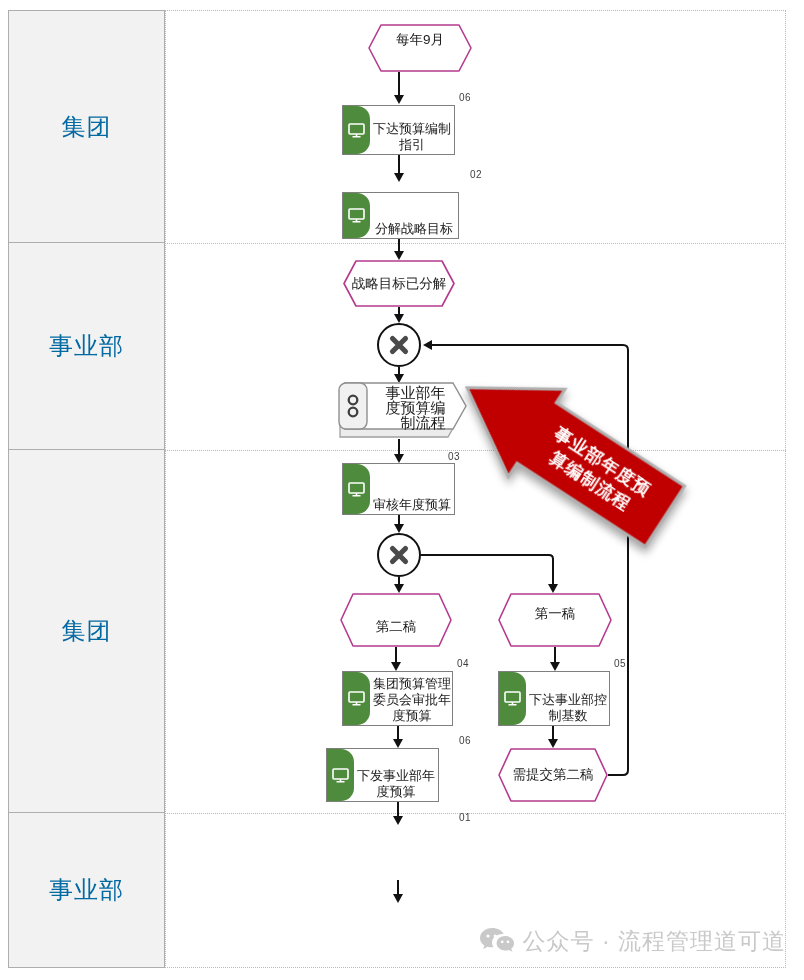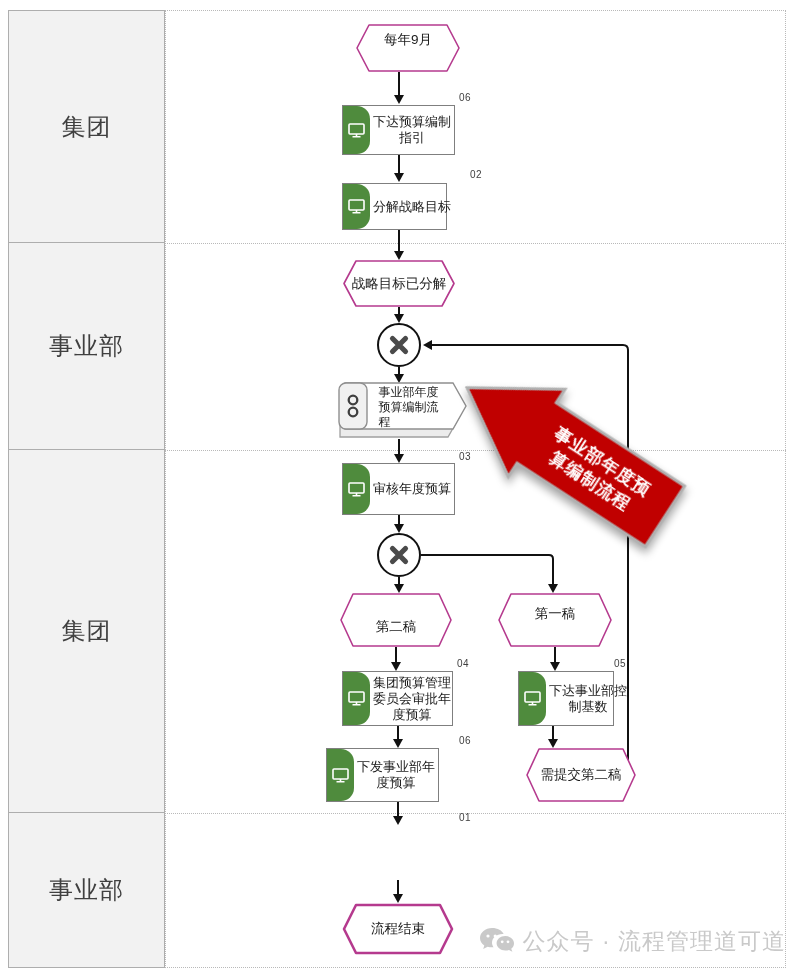--- a/index.html
+++ b/index.html
@@ -8,42 +8,42 @@
     position:relative; width:804px; height:980px;
     font-family:"Liberation Sans","DejaVu Sans",sans-serif;
     color:#1a1a1a; overflow:hidden; background:#fff;
   }
   
   .lane-cell {
     position:absolute; left:8px; width:157px;
     background:#f2f2f2; border:1px solid #aeaeae;
     display:flex; align-items:center; justify-content:center;
   }
-  .lane-label { font-size:24px; color:#404040; letter-spacing:1px; }
+  .lane-label { font-size:24px; color:#0369a1; letter-spacing:1px; }
   
   .content-area {
     position:absolute; left:165px; top:10px; width:621px; height:958px;
     border:1px dotted #b9b9b9; background:transparent;
   }
   .lane-sep { position:absolute; left:165px; width:621px; height:0;
     border-top:1px dotted #b9b9b9; }
   
   #wires { position:absolute; left:0; top:0; z-index:1; pointer-events:none; }
   
   .task {
     position:absolute; background:#fff; border:1px solid #7f7f7f;
     display:flex; align-items:stretch; z-index:2;
   }
   .gbar {
     width:27px; flex:0 0 27px; background:#4f8b3d;
     border-radius:0 13px 13px 0;
     display:flex; align-items:center; justify-content:center;
   }
   .ttext {
-    flex:1; display:flex; align-items:center; justify-content:center;
+    flex:1; display:flex; align-items:flex-end; justify-content:center;
     text-align:center; font-size:13px; line-height:16px; padding:1px 2px;
   }
   .ttext span { display:inline-block; width:80px; }
   .num {
     position:absolute; font-size:10px; color:#3f3f3f; z-index:2; letter-spacing:0.5px;
   }
   
   .hex { position:absolute; z-index:2; }
   .hex svg { position:absolute; left:0; top:0; }
   .htext {
@@ -55,21 +55,21 @@
   .xor {
     position:absolute; width:44px; height:44px; border-radius:50%;
     background:#fff; border:2.2px solid #111; z-index:2;
     display:flex; align-items:center; justify-content:center;
   }
   
   .subproc { position:absolute; z-index:2; }
   .subproc .sptext {
     position:absolute; left:34px; top:3px; width:84px; height:46px;
     display:flex; align-items:center; justify-content:center;
-    text-align:left; font-size:12px; line-height:15px;
+    text-align:right; font-size:15px; line-height:15px;
   }
   .subproc .sptext span { display:inline-block; width:67px; }
   
   .callout {
     position:absolute; left:446px; top:397px; width:240px; height:110px;
     transform:rotate(33deg); z-index:6;
     filter:drop-shadow(3px 4px 4px rgba(0,0,0,0.35));
   }
   .callout .ctext {
     position:absolute; left:72px; top:0; width:168px; height:110px;
@@ -140,42 +140,42 @@
       <polygon points="391,662 401,662 396,671"></polygon>
       <polygon points="550,662 560,662 555,671"></polygon>
       <polygon points="393,739 403,739 398,748"></polygon>
       <polygon points="548,739 558,739 553,748"></polygon>
       <polygon points="432,340 432,350 423,345"></polygon>
       <polygon points="393,816 403,816 398,825"></polygon>
       <polygon points="393,894 403,894 398,903"></polygon>
     </g>
   </svg>
 
-  <div class="hex" style="left:356px;top:24px;width:104px;height:32px">
+  <div class="hex" style="left:368px;top:24px;width:104px;height:32px">
     <svg width="104" height="48">
         <polygon points="13,1 91,1 103,24 91,47 13,47 1,24" fill="#fff" stroke="#b53a8e" stroke-width="1.6" stroke-linejoin="round"></polygon>
       </svg>
     <div class="htext">每年9月</div>
   </div>
 
   <div class="num" style="left:459px;top:92px">06</div>
   <div class="task" style="left:342px;top:105px;width:113px;height:50px">
     <div class="gbar">
       <svg width="17" height="15" viewBox="0 0 17 15">
           <rect x="1" y="1" width="15" height="10" rx="1" fill="none" stroke="#fff" stroke-width="1.6"></rect>
           <path d="M8.5,11 V13 M4.5,13.8 H12.5" stroke="#fff" stroke-width="1.6" fill="none"></path>
         </svg>
     </div>
     <div class="ttext">
         <span>下达预算编制指引</span>
       </div>
   </div>
 
   <div class="num" style="left:470px;top:169px">02</div>
-  <div class="task" style="left:342px;top:183px;width:105px;height:47px">
+  <div class="task" style="left:342px;top:192px;width:117px;height:47px">
     <div class="gbar">
       <svg width="17" height="15" viewBox="0 0 17 15">
           <rect x="1" y="1" width="15" height="10" rx="1" fill="none" stroke="#fff" stroke-width="1.6"></rect>
           <path d="M8.5,11 V13 M4.5,13.8 H12.5" stroke="#fff" stroke-width="1.6" fill="none"></path>
         </svg>
     </div>
     <div class="ttext">
         <span>分解战略目标</span>
       </div>
   </div>
@@ -211,21 +211,21 @@
   <div class="callout">
     <svg width="240" height="110" viewBox="0 0 240 110">
       <path d="M2,55 L85,3 L85,19 L238,19 L238,91 L85,91 L85,107 Z" fill="#c00000" stroke="#b0b0b0" stroke-width="3" stroke-linejoin="miter"></path>
     </svg>
     <div class="ctext">
       <span>事业部年度预</span>
       <span>算编制流程</span>
     </div>
   </div>
 
-  <div class="num" style="left:459px;top:451px">03</div>
+  <div class="num" style="left:448px;top:451px">03</div>
   <div class="task" style="left:342px;top:463px;width:113px;height:52px">
     <div class="gbar">
       <svg width="17" height="15" viewBox="0 0 17 15">
           <rect x="1" y="1" width="15" height="10" rx="1" fill="none" stroke="#fff" stroke-width="1.6"></rect>
           <path d="M8.5,11 V13 M4.5,13.8 H12.5" stroke="#fff" stroke-width="1.6" fill="none"></path>
         </svg>
     </div>
     <div class="ttext">
         <span>审核年度预算</span>
       </div>
@@ -258,21 +258,21 @@
           <rect x="1" y="1" width="15" height="10" rx="1" fill="none" stroke="#fff" stroke-width="1.6"></rect>
           <path d="M8.5,11 V13 M4.5,13.8 H12.5" stroke="#fff" stroke-width="1.6" fill="none"></path>
         </svg>
     </div>
     <div class="ttext">
         <span>集团预算管理委员会审批年度预算</span>
       </div>
   </div>
 
   <div class="num" style="left:614px;top:658px">05</div>
-  <div class="task" style="left:518px;top:671px;width:96px;height:55px">
+  <div class="task" style="left:498px;top:671px;width:112px;height:55px">
     <div class="gbar">
       <svg width="17" height="15" viewBox="0 0 17 15">
           <rect x="1" y="1" width="15" height="10" rx="1" fill="none" stroke="#fff" stroke-width="1.6"></rect>
           <path d="M8.5,11 V13 M4.5,13.8 H12.5" stroke="#fff" stroke-width="1.6" fill="none"></path>
         </svg>
     </div>
     <div class="ttext">
         <span>下达事业部控制基数</span>
       </div>
   </div>
@@ -283,35 +283,29 @@
       <svg width="17" height="15" viewBox="0 0 17 15">
           <rect x="1" y="1" width="15" height="10" rx="1" fill="none" stroke="#fff" stroke-width="1.6"></rect>
           <path d="M8.5,11 V13 M4.5,13.8 H12.5" stroke="#fff" stroke-width="1.6" fill="none"></path>
         </svg>
     </div>
     <div class="ttext">
         <span>下发事业部年度预算</span>
       </div>
   </div>
 
-  <div class="hex" style="left:526px;top:748px;width:110px;height:54px">
+  <div class="hex" style="left:498px;top:748px;width:110px;height:54px">
     <svg width="110" height="54">
         <polygon points="13,1 97,1 109,27 97,53 13,53 1,27" fill="#fff" stroke="#b53a8e" stroke-width="1.6" stroke-linejoin="round"></polygon>
       </svg>
     <div class="htext">需提交第二稿</div>
   </div>
 
   <div class="num" style="left:459px;top:812px">01</div>
 
-  <div class="hex" style="left:342px;top:903px;width:112px;height:52px">
-    <svg width="112" height="52">
-        <polygon points="14,2 98,2 110,26 98,50 14,50 2,26" fill="#fff" stroke="#b53a8e" stroke-width="2.6" stroke-linejoin="round"></polygon>
-      </svg>
-    <div class="htext">流程结束</div>
-  </div>
 
   <div class="watermark">
     <svg width="36" height="30" viewBox="0 0 36 30">
       <path fill="#c9c9c9" d="M13,2 C6.4,2 1,6.5 1,12 c0,3.1 1.7,5.8 4.3,7.6 L4.2,23 l4.4-2.3 c1.4,0.4 2.9,0.6 4.4,0.6 0.5,0 1,0 1.5,-0.1 C13.7,20 13,18.4 13,16.8 c0,-4.9 4.7,-8.8 10.4,-8.8 0.4,0 0.8,0 1.2,0.1 C23.2,4.5 18.6,2 13,2 Z"></path>
       <circle cx="9" cy="10" r="1.6" fill="#fff"></circle>
       <circle cx="16.2" cy="10" r="1.6" fill="#fff"></circle>
       <path fill="#c9c9c9" d="M35,17.3 c0,-4 -3.9,-7.2 -8.7,-7.2 c-4.8,0 -8.7,3.2 -8.7,7.2 c0,4 3.9,7.2 8.7,7.2 c1.3,0 2.6,-0.2 3.7,-0.6 l3.4,1.8 l-1.2,-2.9 C33.9,21.6 35,19.6 35,17.3 Z"></path>
       <circle cx="23.2" cy="15.8" r="1.4" fill="#fff"></circle>
       <circle cx="29" cy="15.8" r="1.4" fill="#fff"></circle>
     </svg>

